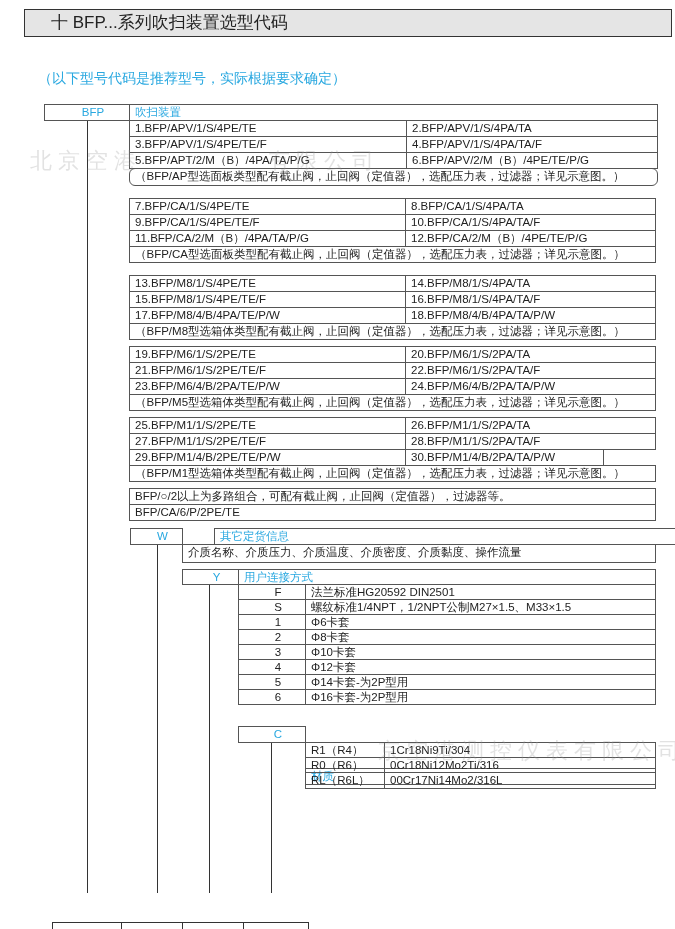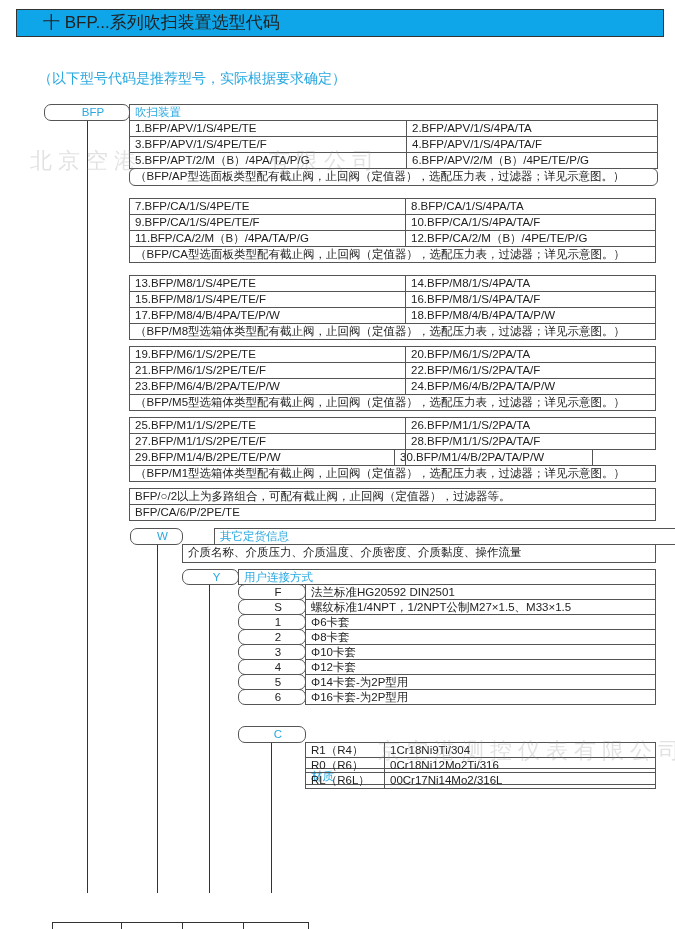--- a/index.html
+++ b/index.html
@@ -3,29 +3,29 @@
   <meta charset="utf-8">
   <style>
     html, body { margin: 0; padding: 0; background: #ffffff; }
     body {
       width: 675px; height: 929px; position: relative; overflow: hidden;
       font-family: "Liberation Sans", "DejaVu Sans", sans-serif;
       color: #222;
     }
     .abs { position: absolute; box-sizing: border-box; }
     .title-bar {
-      left: 16px; top: 9px; width: 648px; height: 28px;
-      background: #0ea5e9; border: 1px solid #333;
+      left: 24px; top: 9px; width: 648px; height: 28px;
+      background: #e5e5e5; border: 1px solid #333;
       font-size: 17px; line-height: 26px; padding-left: 26px; color: #222;
     }
     .note { left: 38px; top: 70px; font-size: 14px; color: #29a8e0; }
     .hline, .vline { position: absolute; background: #333; }
     .cell { position: absolute; box-sizing: border-box; border: 1px solid #555; font-size: 11.5px; line-height: 14px; padding-left: 5px; white-space: nowrap; overflow: hidden; color: #222;}
     .blue { color: #29a8e0; }
-    .center { text-align: center; padding-left: 12px; border-radius: 7px; }
+    .center { text-align: center; padding-left: 12px; }
     .watermark {
       position: absolute; color: rgba(150,150,150,0.28); font-size: 22px; letter-spacing: 6px;
       font-family: "DejaVu Sans", sans-serif; white-space: nowrap; pointer-events: none;
     }
     .bottom-cell { position: absolute; box-sizing: border-box; border: 1px solid #333; height: 21px; top: 922px; font-size: 13px; line-height: 31px; padding-left: 6px; }
   </style>
 </head>
 <body>
 
 <div class="abs title-bar">
@@ -80,21 +80,21 @@
   <div class="cell" style="left:405px;top:378px;width:251px;height:17px;">24.BFP/M6/4/B/2PA/TA/P/W</div>
   <div class="cell" style="left:129px;top:394px;width:527px;height:17px;">（BFP/M5型选箱体类型配有截止阀，止回阀（定值器），选配压力表，过滤器；详见示意图。）</div>
 </div>
 
 <div>
   <div class="cell" style="left:129px;top:417px;width:277px;height:17px;">25.BFP/M1/1/S/2PE/TE</div>
   <div class="cell" style="left:405px;top:417px;width:251px;height:17px;">26.BFP/M1/1/S/2PA/TA</div>
   <div class="cell" style="left:129px;top:433px;width:277px;height:17px;">27.BFP/M1/1/S/2PE/TE/F</div>
   <div class="cell" style="left:405px;top:433px;width:251px;height:17px;">28.BFP/M1/1/S/2PA/TA/F</div>
   <div class="cell" style="left:129px;top:449px;width:277px;height:17px;">29.BFP/M1/4/B/2PE/TE/P/W</div>
-  <div class="cell" style="left:394px;top:449px;width:199px;height:17px;">30.BFP/M1/4/B/2PA/TA/P/W</div>
+  <div class="cell" style="left:405px;top:449px;width:199px;height:17px;">30.BFP/M1/4/B/2PA/TA/P/W</div>
   <div class="cell" style="left:129px;top:465px;width:527px;height:17px;">（BFP/M1型选箱体类型配有截止阀，止回阀（定值器），选配压力表，过滤器；详见示意图。）</div>
 </div>
 
 <div>
   <div class="cell" style="left:129px;top:488px;width:527px;height:17px;">BFP/○/2以上为多路组合，可配有截止阀，止回阀（定值器），过滤器等。</div>
   <div class="cell" style="left:129px;top:504px;width:527px;height:17px;">BFP/CA/6/P/2PE/TE</div>
 </div>
 
 <div class="cell center blue" style="left:130px;top:528px;width:53px;height:17px;">W</div>
 <div class="cell blue" style="left:182px;top:528px;width:474px;height:17px;margin-left:32px;">其它定货信息</div>

